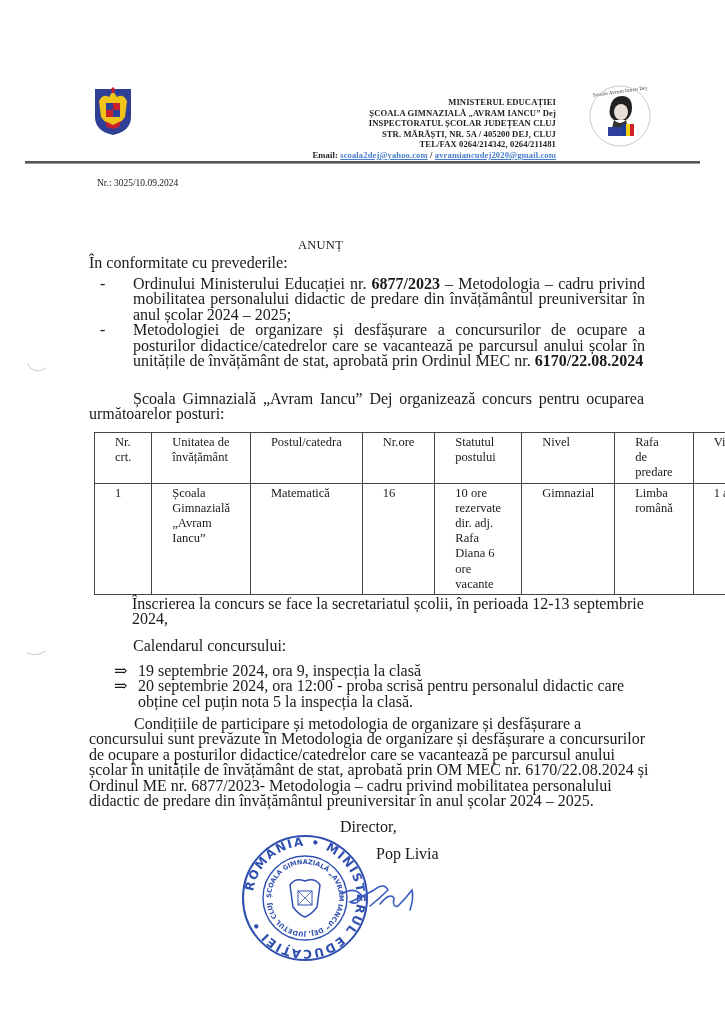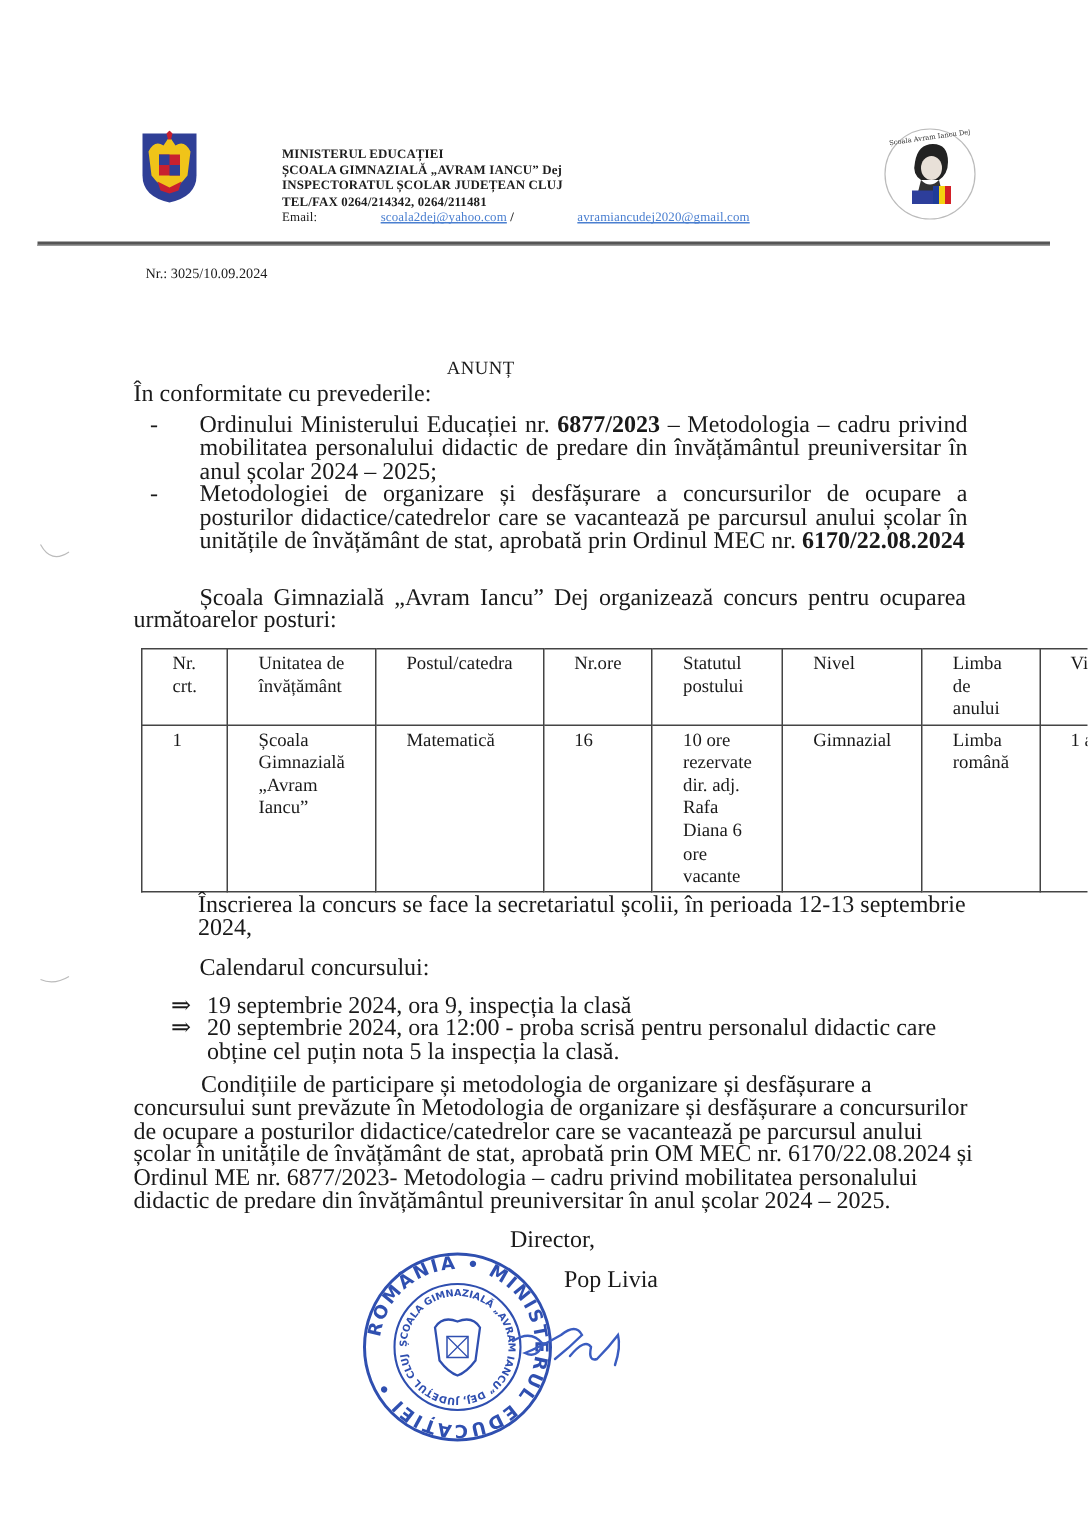--- a/index.html
+++ b/index.html
@@ -7,27 +7,27 @@
     width: 725px; height: 1024px; position: relative; overflow: hidden;
     font-family: "Liberation Serif", "DejaVu Serif", serif;
     color: #1a1a1a;
   }
   .abs { position: absolute; }
 
   
   .crest { left: 93px; top: 87px; width: 40px; height: 50px; }
   .school-logo { left: 588px; top: 84px; width: 64px; height: 64px; }
   .hdr {
-    left: 188px; top: 97px; width: 340px; text-align: left;
+    left: 216px; top: 97px; width: 340px; text-align: right;
     font-weight: bold; font-size: 8.6px; line-height: 10.6px; color: #1d1d1d;
     letter-spacing: 0.1px;
   }
   .hdr .ln { display: block; white-space: nowrap; }
-  .hdr .email-label { font-weight: normal; }
-  .hdr a { color: #4a7fd0; text-decoration: underline; font-weight: normal; margin-left: 40px; }
+  .hdr .email-label { font-weight: bold; }
+  .hdr a { color: #4a7fd0; text-decoration: underline; font-weight: bold; }
   .sep {
     left: 25px; top: 161px; width: 675px; height: 2px;
     background: #555; border-bottom: 1px solid #999;
   }
 
   .nr { left: 97px; top: 178px; font-size: 9.5px; }
 
   .title { left: 0; width: 641px; top: 238px; text-align: center; font-size: 12.5px; letter-spacing: 0.3px; }
 
   .txt { font-size: 16px; line-height: 15.4px; }
@@ -95,20 +95,21 @@
     <rect x="38" y="40" width="4" height="12" fill="#f4d20f"></rect>
     <rect x="42" y="40" width="4" height="12" fill="#d32027"></rect>
     <text x="32" y="9" font-size="4.5" text-anchor="middle" fill="#333" font-family="DejaVu Serif, serif" transform="rotate(-8 32 9)">Școala Avram Iancu Dej</text>
   </svg>
 </div>
 
 <div class="abs hdr">
   <span class="ln">MINISTERUL EDUCAȚIEI</span>
   <span class="ln">ȘCOALA GIMNAZIALĂ „AVRAM IANCU” Dej</span>
   <span class="ln">INSPECTORATUL ȘCOLAR JUDEȚEAN CLUJ</span>
+  <span class="ln">STR. MĂRĂȘTI, NR. 5A / 405200 DEJ, CLUJ</span>
   <span class="ln">TEL/FAX  0264/214342, 0264/211481</span>
   <span class="ln">
     <span class="email-label">Email:</span>
     <a>scoala2dej@yahoo.com</a><span> / </span><a>avramiancudej2020@gmail.com</a>
   </span>
 </div>
 
 <div class="abs sep"></div>
 
 <div class="abs nr">Nr.: 3025/10.09.2024</div>
@@ -142,21 +143,21 @@
       <col style="width:67px">
   </colgroup>
   <tbody>
       <tr>
     <th>Nr. crt.</th>
     <th>Unitatea de învățământ</th>
     <th>Postul/catedra</th>
     <th>Nr.ore</th>
     <th>Statutul postului</th>
     <th>Nivel</th>
-    <th>Limba de anului</th>
+    <th>Rafa de predare</th>
     <th>Viabilitate</th>
   </tr>
   <tr>
     <td>1</td>
     <td>Școala Gimnazială „Avram Iancu”</td>
     <td>Matematică</td>
     <td>16</td>
     <td>10 ore rezervate dir. adj. Rafa Diana 6 ore vacante</td>
     <td>Gimnazial</td>
     <td>Limba română</td>

